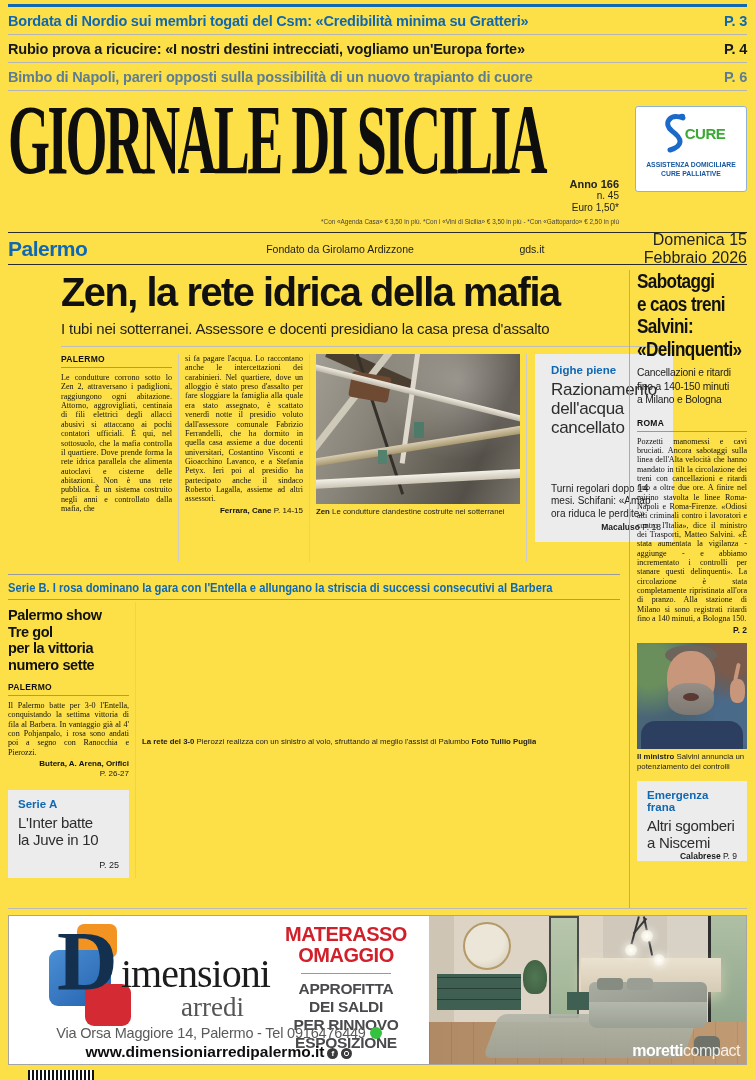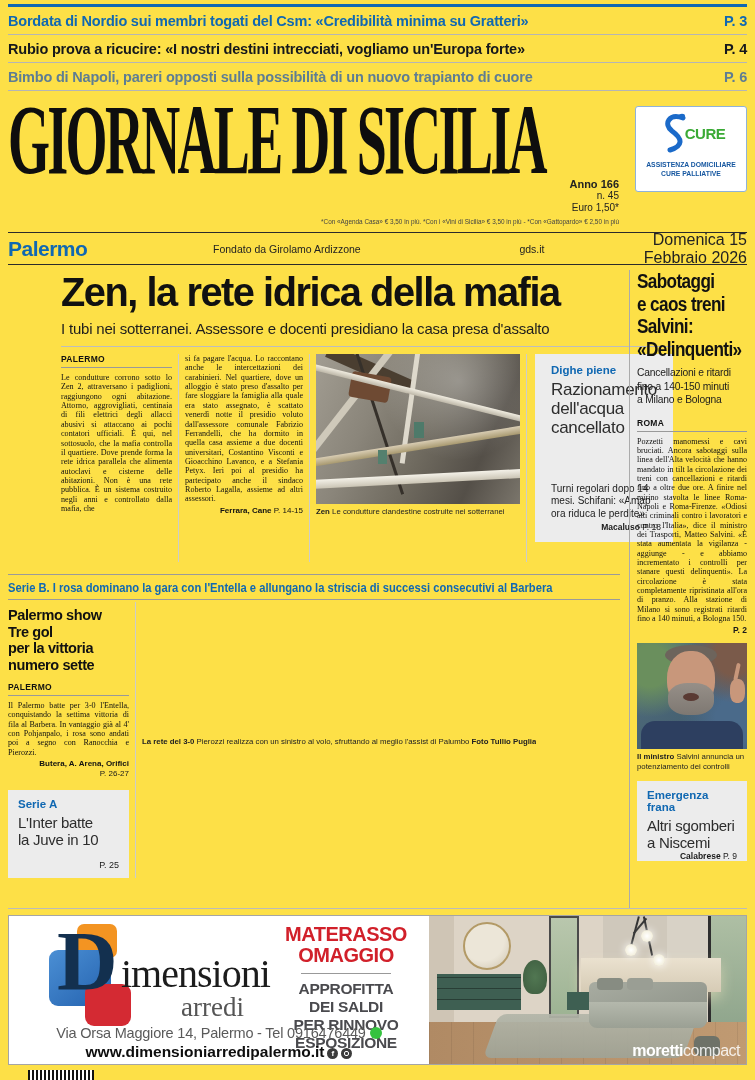--- a/index.html
+++ b/index.html
@@ -26,21 +26,21 @@
   .samo-name { color:#3aaa35; font-weight:bold; font-size:15px; letter-spacing:-0.5px; margin-left:-6px; }
   .samo-lines { color:#1657a0; font-weight:bold; font-size:6.8px; line-height:9px; margin-top:4px; }
   .anno-block { position:absolute; right:128px; top:86px; text-align:right; font-size:10px; line-height:12px; color:#222; }
   .anno-block .b1 { font-weight:bold; font-size:11px; }
   .price-note { position:absolute; right:128px; top:126px; font-size:6.4px; color:#444; }
 
   
   #datebar { position:absolute; left:8px; right:8px; top:232px; height:33px; border-top:1.5px solid #2b2b2b;
              border-bottom:1px solid #2b2b2b; display:flex; align-items:center; }
   .db-city { flex:0 0 205px; font-size:21px; font-weight:bold; color:#1068b2; letter-spacing:-0.5px; }
-  .db-founded { flex:1; text-align:left; font-size:10.5px; color:#222; }
+  .db-founded { flex:1; text-align:center; font-size:10.5px; color:#222; }
   .db-site { flex:0 0 130px; text-align:center; font-size:10.5px; color:#222; }
   .db-date { flex:0 0 150px; text-align:right; font-size:16px; color:#222; }
 
   
   #lead { position:absolute; left:15px; top:270px; width:612px;margin-left:46px; }
   .lead-h1 { font-size:41px; font-weight:bold; letter-spacing:-1.5px; color:#111; white-space:nowrap; line-height:1.1; }
   .lead-h1 .squeeze { display:inline-block; transform:scaleX(.97); transform-origin:0 50%; }
   .lead-sub { margin-top:5px; font-size:15px; letter-spacing:-0.2px; color:#1d1d1d;
               border-bottom:1px solid #bdbdbd; padding-bottom:9px; }
   .cols { display:flex; margin-top:7px; height:208px; overflow:hidden; }

